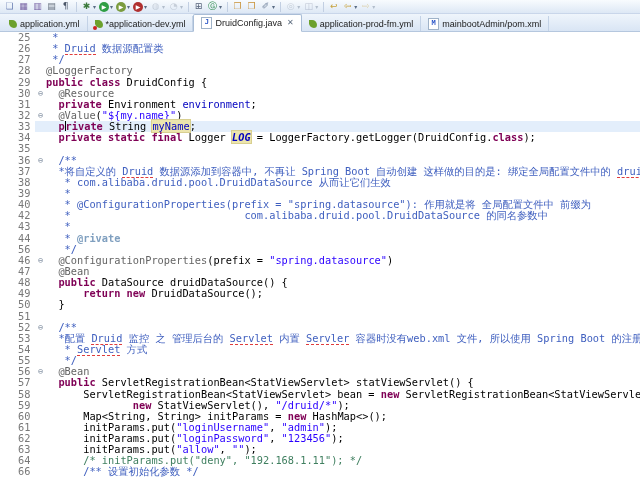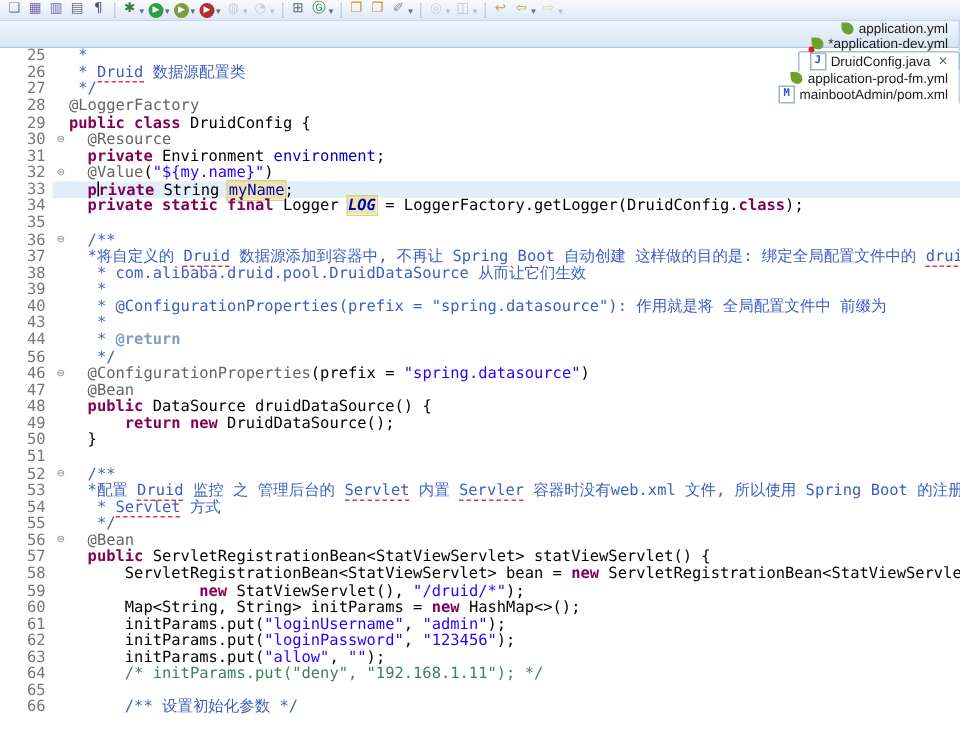--- a/index.html
+++ b/index.html
@@ -9,21 +9,21 @@
     display:flex;align-items:center;padding:0 3px;}
   .tbtn{display:flex;align-items:center;height:12px;padding:0 1px;margin-right:1px;}
   .glyph{width:11px;height:11px;line-height:11px;text-align:center;font-size:9px;
     font-family:"DejaVu Sans",sans-serif;}
   .round{border-radius:50%;font-size:6px;width:10px;height:10px;line-height:10px;}
   .dd{font-size:6px;color:#5a6c84;margin-left:1px;}
   .tsep{width:1px;height:10px;background:#c2cfe2;margin:0 3px;}
   .dim{opacity:.38;}
   
   .tabbar{height:17px;background:linear-gradient(#eff5fc,#d9e5f4);display:flex;align-items:flex-end;
-    border-bottom:1px solid #b5c7de;padding-left:2px;flex-direction:column;}
+    border-bottom:1px solid #b5c7de;padding-left:2px;}
   .tab{height:15px;display:flex;align-items:center;gap:3px;padding:0 7px;font-size:9px;color:#1a1a1a;
     border-right:1px solid #c3d2e6;white-space:nowrap;}
   .tab.active{background:#fff;border:1px solid #a9bdd6;border-bottom:1px solid #fff;height:16px;
     margin-bottom:-1px;border-radius:2px 2px 0 0;}
   .leaf{width:8px;height:8px;background:#6ca12d;border-radius:0 75% 4px 75%;display:inline-block;position:relative;}
   .errdot{position:absolute;left:-2px;bottom:-2px;width:4px;height:4px;background:#cc2222;border-radius:50%;}
   .ficon{width:9px;height:10px;border:1px solid #9fb2c8;background:#fff;font:bold 7px "DejaVu Sans Mono",monospace;
     color:#2d57c8;text-align:center;line-height:9px;display:inline-block;}
   .close{font-size:8px;color:#5a6a7d;margin-left:2px;line-height:8px;}
   
@@ -168,37 +168,37 @@
     <div class="line"><span class="ln">31</span><span class="ctwrap"><span class="fold"></span><span class="ct"><span class="s-d">  </span><span class="s-kw">private</span><span class="s-d"> Environment </span><span class="s-fld">environment</span><span class="s-d">;</span></span></span></div>
     <div class="line"><span class="ln">32</span><span class="ctwrap"><span class="fold">⊖</span><span class="ct"><span class="s-d">  </span><span class="s-ann">@Value</span><span class="s-d">(</span><span class="s-str">"${my.name}"</span><span class="s-d">)</span></span></span></div>
     <div class="line cur"><span class="ln">33</span><span class="ctwrap"><span class="fold"></span><span class="ct"><span class="s-d">  </span><span class="s-kw">p</span><span class="s-caret"></span><span class="s-kw">rivate</span><span class="s-d"> String </span><span class="s-fld s-occ">myName</span><span class="s-d">;</span></span></span></div>
     <div class="line"><span class="ln">34</span><span class="ctwrap"><span class="fold"></span><span class="ct"><span class="s-d">  </span><span class="s-kw">private static final</span><span class="s-d"> Logger </span><span class="s-sfld s-occ">LOG</span><span class="s-d"> = LoggerFactory.</span><span class="s-smeth">getLogger</span><span class="s-d">(DruidConfig.</span><span class="s-kw">class</span><span class="s-d">);</span></span></span></div>
     <div class="line"><span class="ln">35</span><span class="ctwrap"><span class="fold"></span><span class="ct"></span></span></div>
     <div class="line"><span class="ln">36</span><span class="ctwrap"><span class="fold">⊖</span><span class="ct"><span class="s-d">  </span><span class="s-jdoc">/**</span></span></span></div>
     <div class="line"><span class="ln">37</span><span class="ctwrap"><span class="fold"></span><span class="ct"><span class="s-jdoc">  *将自定义的 </span><span class="s-jdoc s-sp">Druid</span><span class="s-jdoc"> 数据源添加到容器中, 不再让 Spring Boot 自动创建 这样做的目的是: 绑定全局配置文件中的 </span><span class="s-jdoc s-sp">druid</span><span class="s-jdoc"> 数据源属性到</span></span></span></div>
     <div class="line"><span class="ln">38</span><span class="ctwrap"><span class="fold"></span><span class="ct"><span class="s-jdoc">   * com.alibaba.druid.pool.DruidDataSource 从而让它们生效</span></span></span></div>
     <div class="line"><span class="ln">39</span><span class="ctwrap"><span class="fold"></span><span class="ct"><span class="s-jdoc">   *</span></span></span></div>
     <div class="line"><span class="ln">40</span><span class="ctwrap"><span class="fold"></span><span class="ct"><span class="s-jdoc">   * @ConfigurationProperties(prefix = "spring.datasource"): 作用就是将 全局配置文件中 前缀为</span></span></span></div>
+    <div class="line"><span class="ln">42</span><span class="ctwrap"><span class="fold"></span><span class="ct"><span class="s-jdoc">   *                            com.alibaba.druid.pool.DruidDataSource 的同名参数中</span></span></span></div>
     <div class="line"><span class="ln">43</span><span class="ctwrap"><span class="fold"></span><span class="ct"><span class="s-jdoc">   *</span></span></span></div>
-    <div class="line"><span class="ln">44</span><span class="ctwrap"><span class="fold"></span><span class="ct"><span class="s-jdoc">   * </span><span class="s-jtag">@return</span></span></span></div>
+    <div class="line"><span class="ln">44</span><span class="ctwrap"><span class="fold"></span><span class="ct"><span class="s-jdoc">   * </span><span class="s-jtag">@rivate</span></span></span></div>
     <div class="line"><span class="ln">56</span><span class="ctwrap"><span class="fold"></span><span class="ct"><span class="s-jdoc">   */</span></span></span></div>
     <div class="line"><span class="ln">46</span><span class="ctwrap"><span class="fold">⊖</span><span class="ct"><span class="s-d">  </span><span class="s-ann">@ConfigurationProperties</span><span class="s-d">(prefix = </span><span class="s-str">"spring.datasource"</span><span class="s-d">)</span></span></span></div>
     <div class="line"><span class="ln">47</span><span class="ctwrap"><span class="fold"></span><span class="ct"><span class="s-d">  </span><span class="s-ann">@Bean</span></span></span></div>
     <div class="line"><span class="ln">48</span><span class="ctwrap"><span class="fold"></span><span class="ct"><span class="s-d">  </span><span class="s-kw">public</span><span class="s-d"> DataSource druidDataSource() {</span></span></span></div>
     <div class="line"><span class="ln">49</span><span class="ctwrap"><span class="fold"></span><span class="ct"><span class="s-d">      </span><span class="s-kw">return new</span><span class="s-d"> DruidDataSource();</span></span></span></div>
     <div class="line"><span class="ln">50</span><span class="ctwrap"><span class="fold"></span><span class="ct"><span class="s-d">  }</span></span></span></div>
     <div class="line"><span class="ln">51</span><span class="ctwrap"><span class="fold"></span><span class="ct"></span></span></div>
     <div class="line"><span class="ln">52</span><span class="ctwrap"><span class="fold">⊖</span><span class="ct"><span class="s-d">  </span><span class="s-jdoc">/**</span></span></span></div>
     <div class="line"><span class="ln">53</span><span class="ctwrap"><span class="fold"></span><span class="ct"><span class="s-jdoc">  *配置 </span><span class="s-jdoc s-sp">Druid</span><span class="s-jdoc"> 监控 之 管理后台的 </span><span class="s-jdoc s-sp">Servlet</span><span class="s-jdoc"> 内置 </span><span class="s-jdoc s-sp">Servler</span><span class="s-jdoc"> 容器时没有web.xml 文件, 所以使用 Spring Boot 的注册</span></span></span></div>
     <div class="line"><span class="ln">54</span><span class="ctwrap"><span class="fold"></span><span class="ct"><span class="s-jdoc">   * </span><span class="s-jdoc s-sp">Servlet</span><span class="s-jdoc"> 方式</span></span></span></div>
     <div class="line"><span class="ln">55</span><span class="ctwrap"><span class="fold"></span><span class="ct"><span class="s-jdoc">   */</span></span></span></div>
     <div class="line"><span class="ln">56</span><span class="ctwrap"><span class="fold">⊖</span><span class="ct"><span class="s-d">  </span><span class="s-ann">@Bean</span></span></span></div>
     <div class="line"><span class="ln">57</span><span class="ctwrap"><span class="fold"></span><span class="ct"><span class="s-d">  </span><span class="s-kw">public</span><span class="s-d"> ServletRegistrationBean&lt;StatViewServlet&gt; statViewServlet() {</span></span></span></div>
     <div class="line"><span class="ln">58</span><span class="ctwrap"><span class="fold"></span><span class="ct"><span class="s-d">      ServletRegistrationBean&lt;StatViewServlet&gt; bean = </span><span class="s-kw">new</span><span class="s-d"> ServletRegistrationBean&lt;StatViewServlet&gt;(</span></span></span></div>
     <div class="line"><span class="ln">59</span><span class="ctwrap"><span class="fold"></span><span class="ct"><span class="s-d">              </span><span class="s-kw">new</span><span class="s-d"> StatViewServlet(), </span><span class="s-str">"/druid/*"</span><span class="s-d">);</span></span></span></div>
     <div class="line"><span class="ln">60</span><span class="ctwrap"><span class="fold"></span><span class="ct"><span class="s-d">      Map&lt;String, String&gt; initParams = </span><span class="s-kw">new</span><span class="s-d"> HashMap&lt;&gt;();</span></span></span></div>
     <div class="line"><span class="ln">61</span><span class="ctwrap"><span class="fold"></span><span class="ct"><span class="s-d">      initParams.put(</span><span class="s-str">"loginUsername"</span><span class="s-d">, </span><span class="s-str">"admin"</span><span class="s-d">);</span></span></span></div>
     <div class="line"><span class="ln">62</span><span class="ctwrap"><span class="fold"></span><span class="ct"><span class="s-d">      initParams.put(</span><span class="s-str">"loginPassword"</span><span class="s-d">, </span><span class="s-str">"123456"</span><span class="s-d">);</span></span></span></div>
     <div class="line"><span class="ln">63</span><span class="ctwrap"><span class="fold"></span><span class="ct"><span class="s-d">      initParams.put(</span><span class="s-str">"allow"</span><span class="s-d">, </span><span class="s-str">""</span><span class="s-d">);</span></span></span></div>
     <div class="line"><span class="ln">64</span><span class="ctwrap"><span class="fold"></span><span class="ct"><span class="s-d">      </span><span class="s-cmt">/* initParams.put("deny", "192.168.1.11"); */</span></span></span></div>
-    <div class="line"><span class="ln">65</span><span class="ctwrap"><span class="fold"></span><span class="ct"></span></span></div>
     <div class="line"><span class="ln">66</span><span class="ctwrap"><span class="fold"></span><span class="ct"><span class="s-d">      </span><span class="s-jdoc">/** 设置初始化参数 */</span></span></span></div>
   </div>
 
 </body></html>

